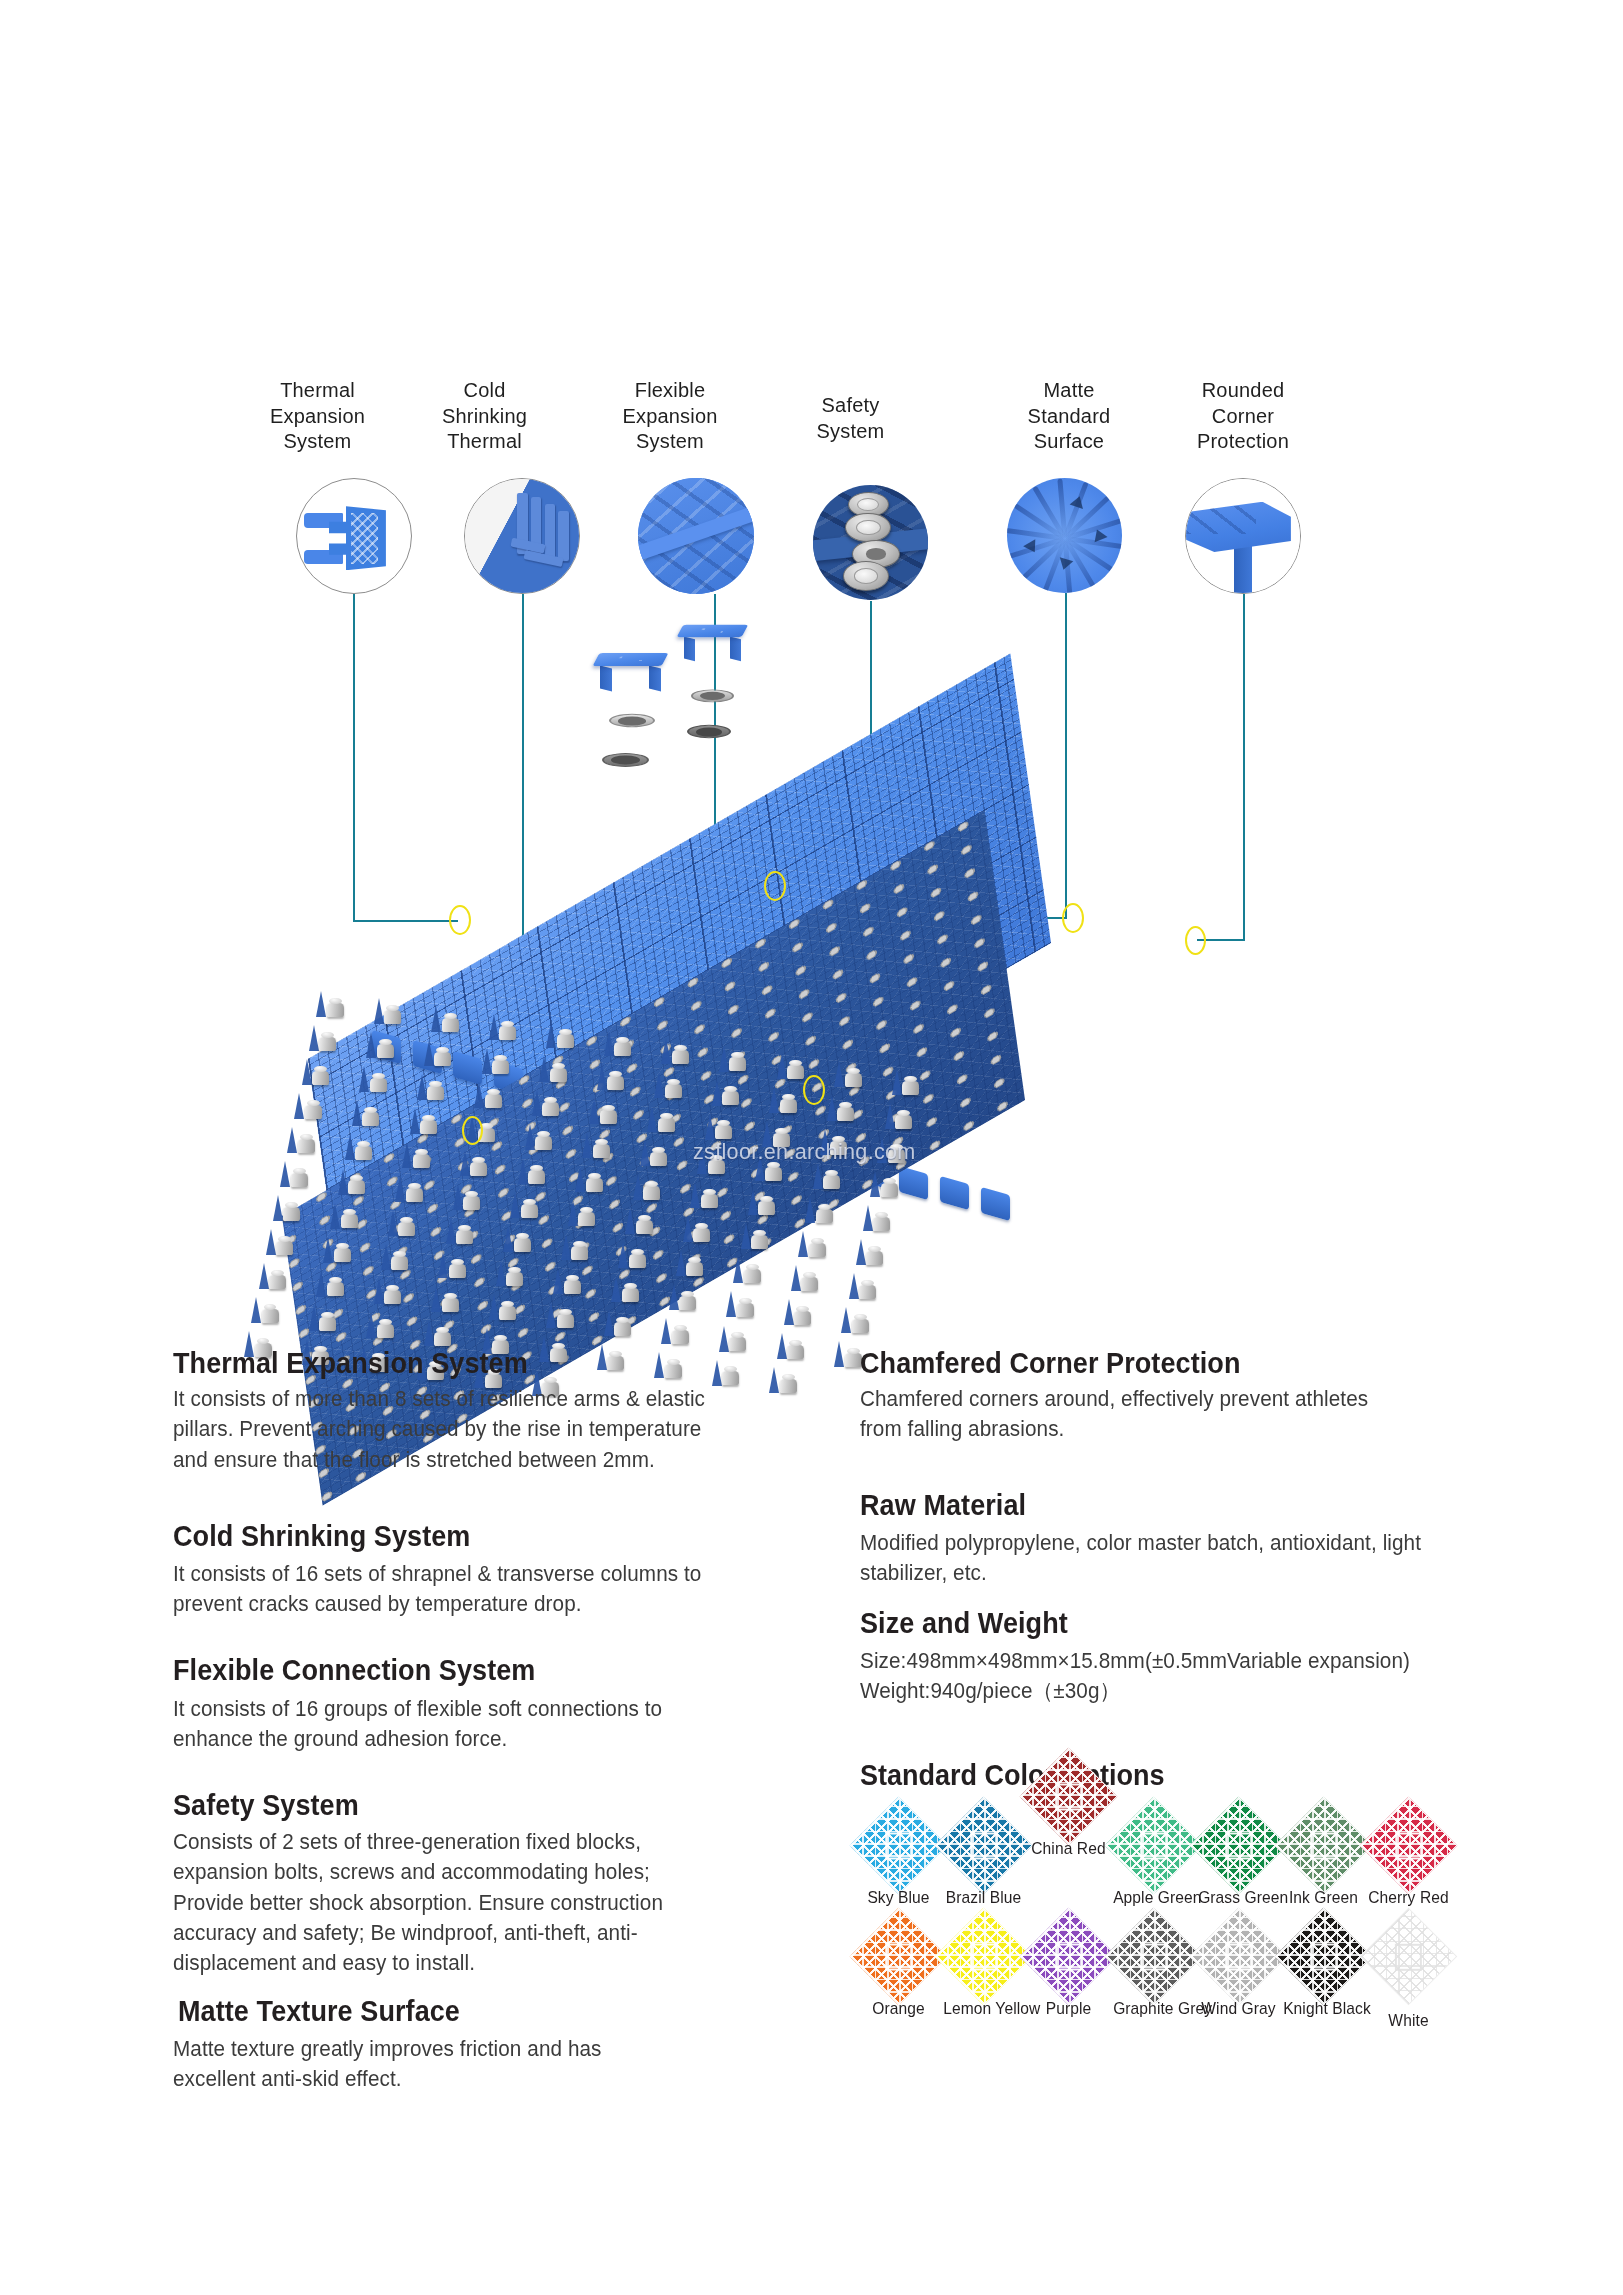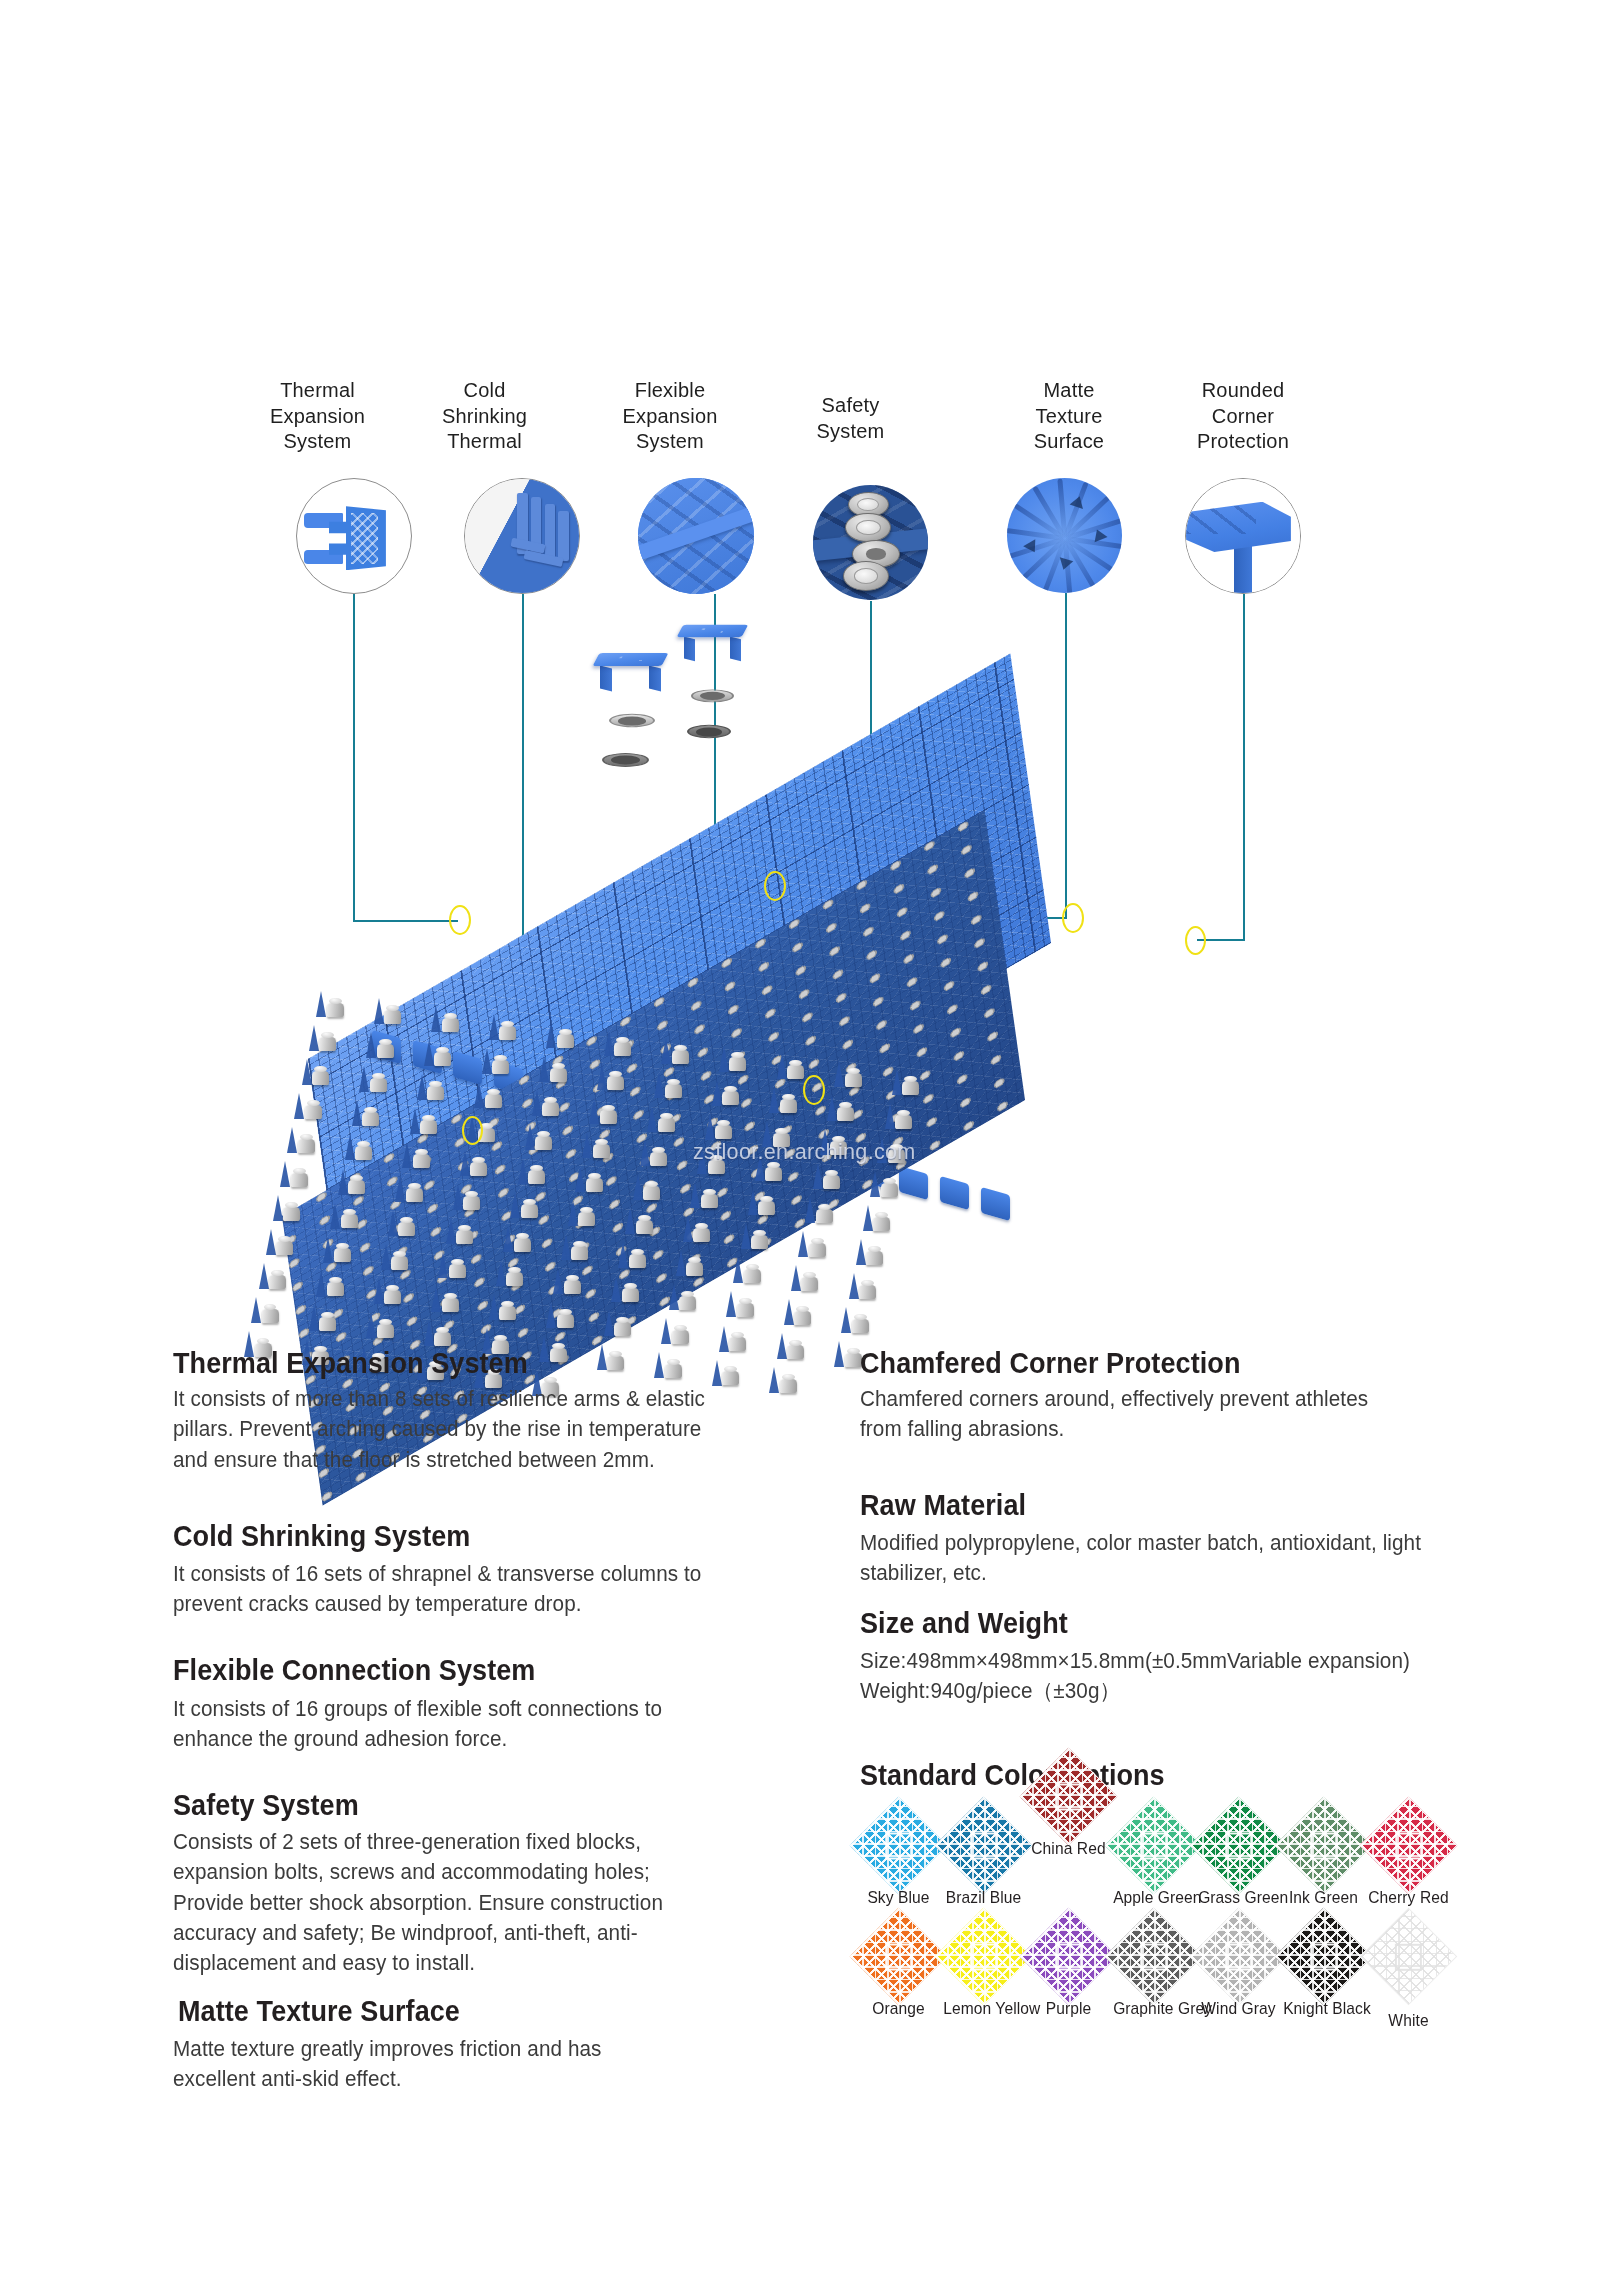--- a/index.html
+++ b/index.html
@@ -420,21 +420,21 @@
 System</div>
   <div class="callout-label" style="left:419px; top:378px; width:131px;">Cold
 Shrinking
 Thermal</div>
   <div class="callout-label" style="left:595px; top:378px; width:150px;">Flexible
 Expansion
 System</div>
   <div class="callout-label" style="left:785px; top:393px; width:131px;">Safety
 System</div>
   <div class="callout-label" style="left:1007px; top:378px; width:124px;">Matte
-Texture
+Standard
 Surface</div>
   <div class="callout-label" style="left:1171px; top:378px; width:144px;">Rounded
 Corner
 Protection</div>
 
   <div class="thumb outlined" style="left:296px; top:478px; width:116px; height:116px;">
     <div class="t1-arm a"></div>
     <div class="t1-arm b"></div>
     <div class="t1-clip"></div>
   </div>

